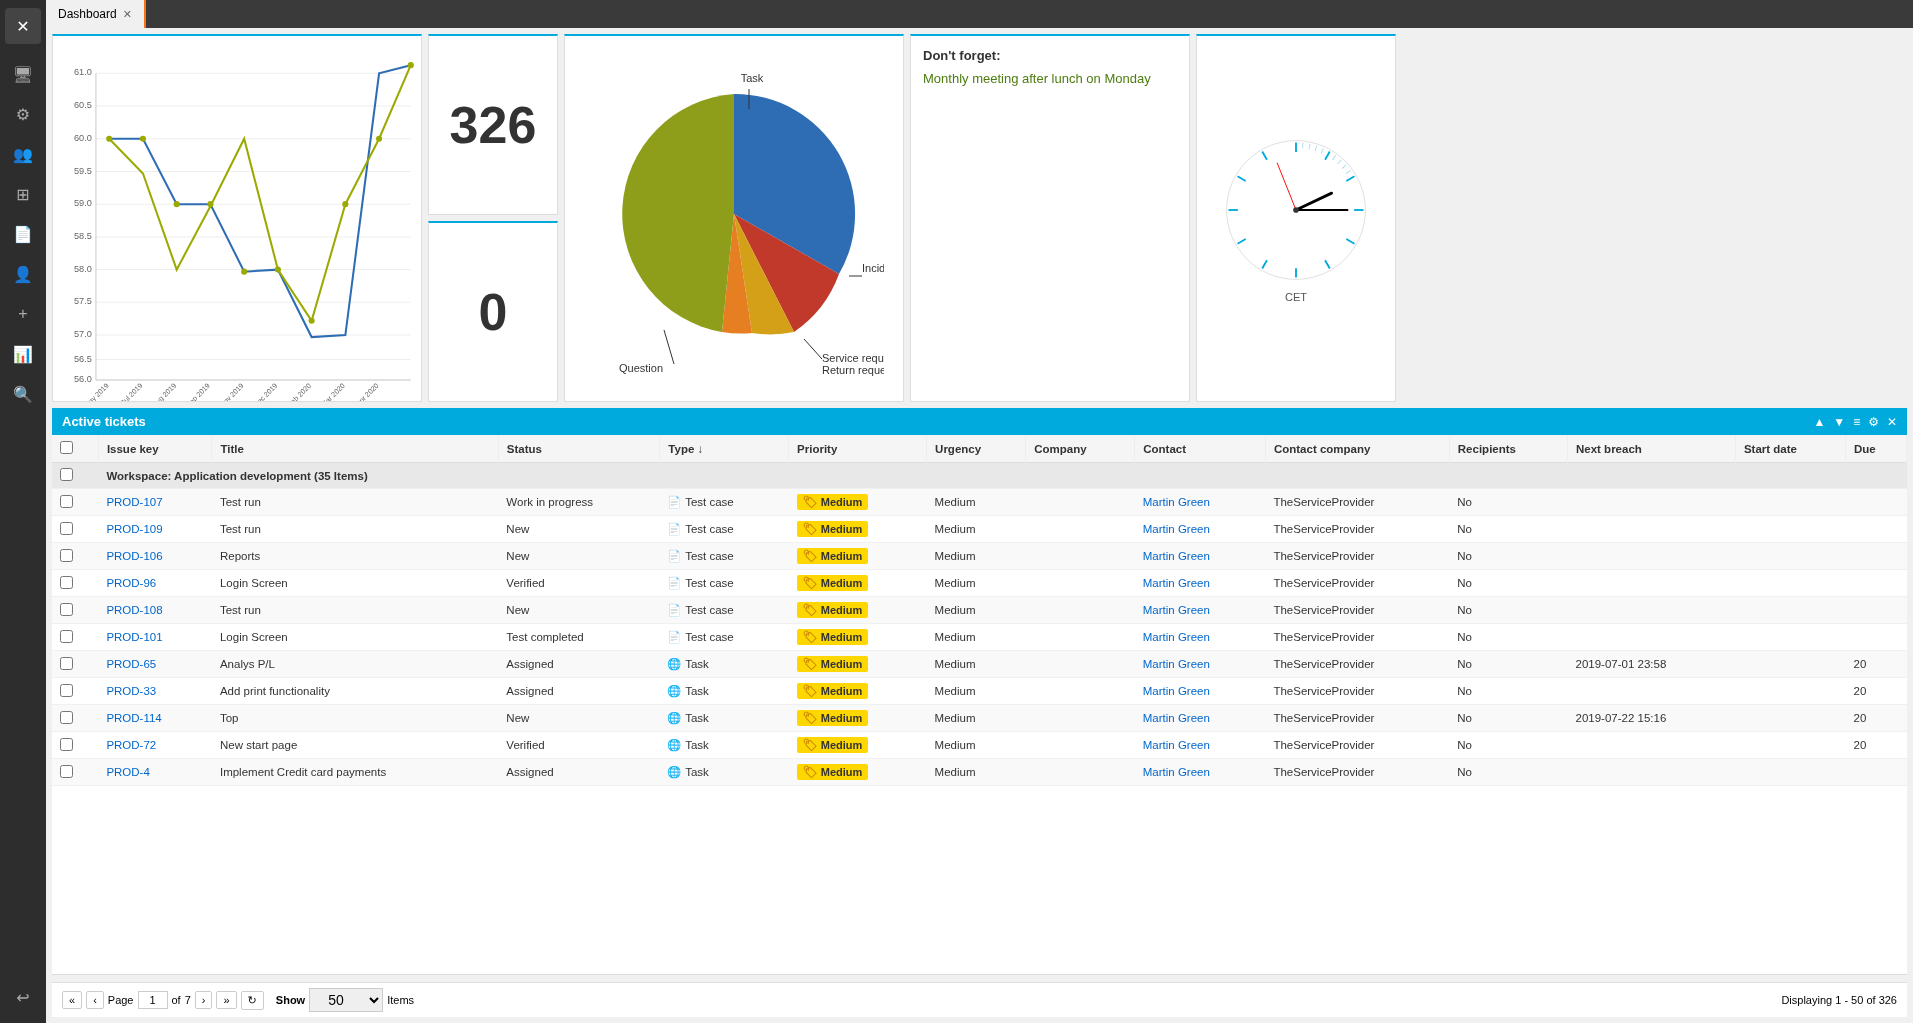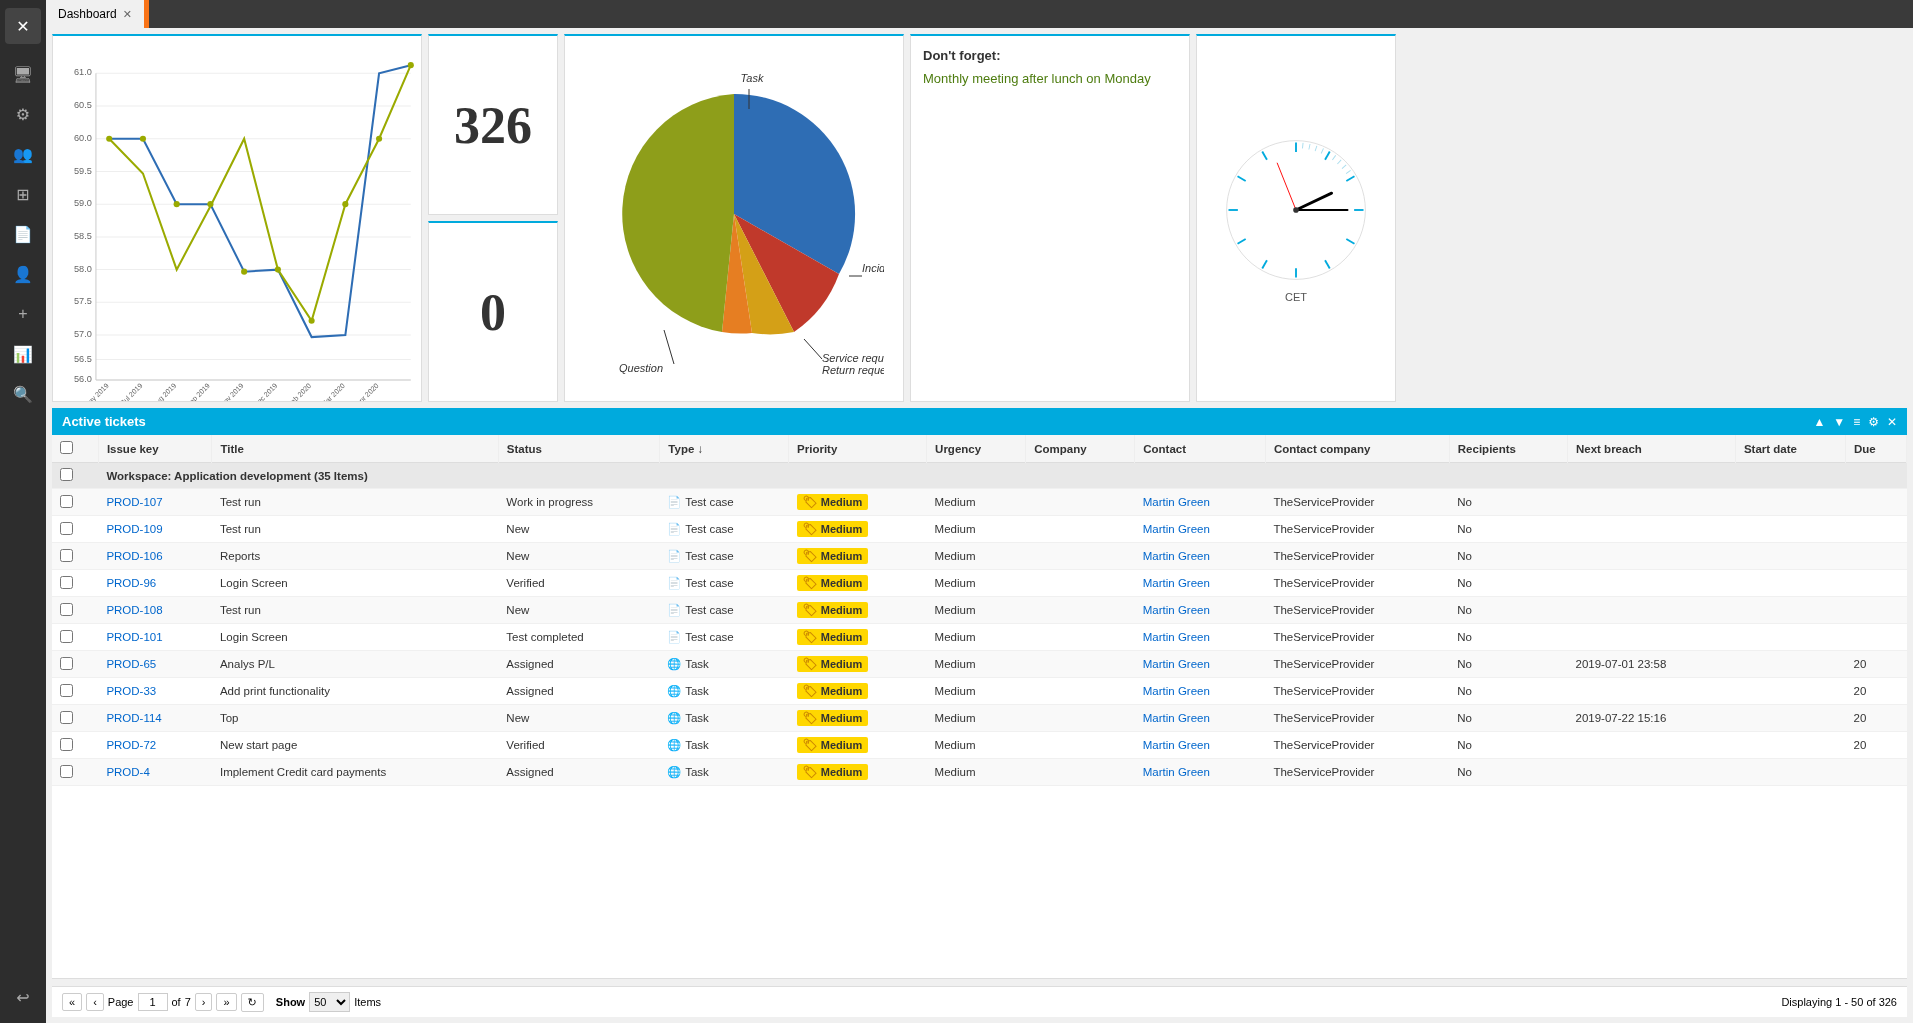--- a/index.html
+++ b/index.html
@@ -48,21 +48,21 @@
       height: 28px;
     }
     .tab {
       background: #e8e8e8;
       padding: 3px 12px;
       font-size: 12px;
       display: flex;
       align-items: center;
       gap: 6px;
       cursor: pointer;
-      border-right: 5px solid #f97316;
+      border-right: 2px solid #f97316;
       height: 100%;
     }
     .tab.active { background: #f0f0f0; }
     .tab-close { color: #666; font-size: 11px; }
     
     
     .widgets-area {
       display: flex;
       height: 380px;
       background: #f0f0f0;
@@ -84,21 +84,20 @@
     .chart-widget {
       flex: 0 0 370px;
     }
     
     
     .number-widgets {
       flex: 0 0 130px;
       display: flex;
       flex-direction: column;
       gap: 6px;
-      font-family: Liberation Serif, serif;
     }
     .number-widget {
       background: white;
       border: 1px solid #ddd;
       border-top: 2px solid #00aadd;
       flex: 1;
       display: flex;
       align-items: center;
       justify-content: center;
     }
@@ -237,22 +236,22 @@
     }
     .page-input {
       width: 30px;
       border: 1px solid #ccc;
       padding: 2px 4px;
       text-align: center;
       font-size: 11px;
     }
     .show-select {
       border: 1px solid #ccc;
-      padding: 2px 0;
-      font-size: 11px;
+      padding: 2px 14px;
+      font-size: 14px;
     }
     
     .note-content {
       padding: 12px;
     }
     .note-title {
       font-weight: bold;
       font-size: 13px;
       margin-bottom: 8px;
       color: #333;
@@ -409,21 +408,21 @@
     <div class="number-widgets">
       <div class="number-widget">
         <span class="number-big">326</span>
       </div>
       <div class="number-widget">
         <span class="number-big">0</span>
       </div>
     </div>
 
     <div class="widget pie-widget">
-      <div style="width:100%; height:100%; display:flex; align-items:center; justify-content:center; position:relative;font-style:italic;">
+      <div style="width:100%; height:100%; display:flex; align-items:center; justify-content:center; position:relative;">
         <svg viewBox="0 0 300 330" width="300" height="330">
 
           <path d="M150,160 L150,40 A120,120 0 0,1 255,220 Z" fill="#2e6db4"></path>
 
           <path d="M150,160 L255,220 A120,120 0 0,1 210,278 Z" fill="#c0392b"></path>
 
           <path d="M150,160 L210,278 A120,120 0 0,1 168,279 Z" fill="#d4a017"></path>
 
           <path d="M150,160 L168,279 A120,120 0 0,1 138,278 Z" fill="#e67e22"></path>
 

